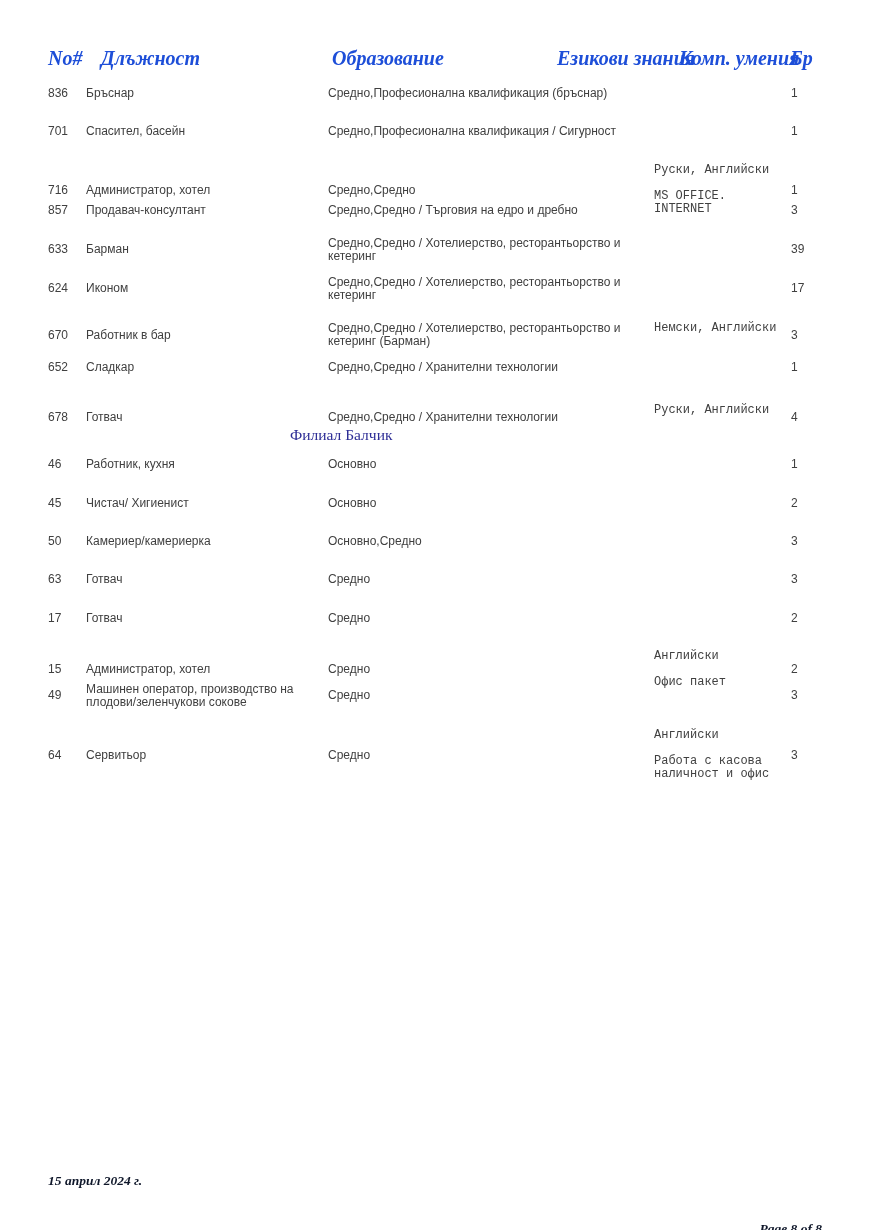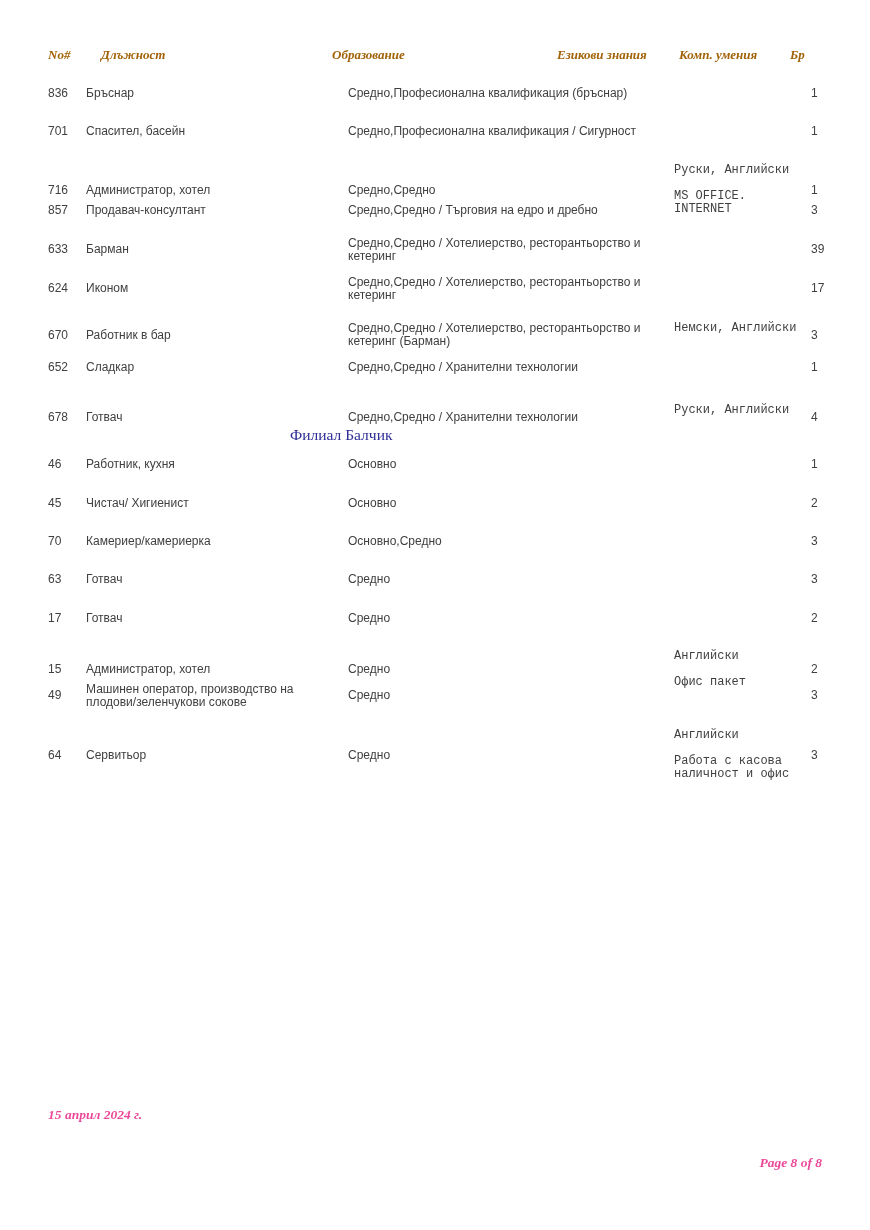--- a/index.html
+++ b/index.html
@@ -15,63 +15,63 @@
     overflow: hidden;
     font-family: "Liberation Sans", sans-serif;
   }
   
   .th {
     position: absolute;
     top: 47px;
     font-family: "Liberation Serif", serif;
     font-style: italic;
     font-weight: bold;
-    font-size: 13px;
-    color: #a16207;
+    font-size: 20px;
+    color: #1d4ed8;
     white-space: nowrap;
   }
   
   .row {
     position: absolute;
     left: 48px;
     width: 776px;
     display: flex;
     align-items: center;
   }
   .c {
     font-size: 12px;
     line-height: 13px;
     color: #404040;
     white-space: pre-line;
   }
   .c-no  { width: 38px;  flex: 0 0 38px; }
-  .c-pos { width: 238px; flex: 0 0 238px; padding-right: 24px; }
+  .c-pos { width: 238px; flex: 0 0 238px; padding-right: 4px; }
   .c-edu { width: 318px; flex: 0 0 318px; padding-right: 8px; }
   .c-skl { width: 137px; flex: 0 0 137px; font-family: Liberation Mono, monospace; }
   .c-cnt { width: 29px;  flex: 0 0 29px; }
   
   .section-heading {
     position: absolute;
     left: 290px;
     top: 426px;
     font-family: "Liberation Serif", serif;
     font-weight: normal;
     font-size: 15.5px;
     color: #2e2e96;
     white-space: nowrap;
   }
   
   .footer-text {
     position: absolute;
-    top: 1107px;
+    top: 1173px;
     font-family: "Liberation Serif", serif;
     font-style: italic;
     font-weight: bold;
     font-size: 13.5px;
-    color: #ec4899;
+    color: #0f172a;
     white-space: nowrap;
   }
   .footer-left  { left: 48px; }
   .footer-right { right: 48px; text-align: right; margin-top: 48px; }
 </style>
 </head>
 <body>
 
 <div id="page">
 
@@ -205,21 +205,21 @@
     <div class="c c-pos">Чистач/ Хигиенист</div>
     <div class="c c-edu">Основно</div>
     <div class="c c-skl">
       <div></div>
       <div></div>
     </div>
     <div class="c c-cnt">2</div>
   </div>
 
   <div class="row" style="top:522px">
-    <div class="c c-no">70</div>
+    <div class="c c-no">50</div>
     <div class="c c-pos">Камериер/камериерка</div>
     <div class="c c-edu">Основно,Средно</div>
     <div class="c c-skl">
       <div></div>
       <div></div>
     </div>
     <div class="c c-cnt">3</div>
   </div>
 
   <div class="row" style="top:560px">

